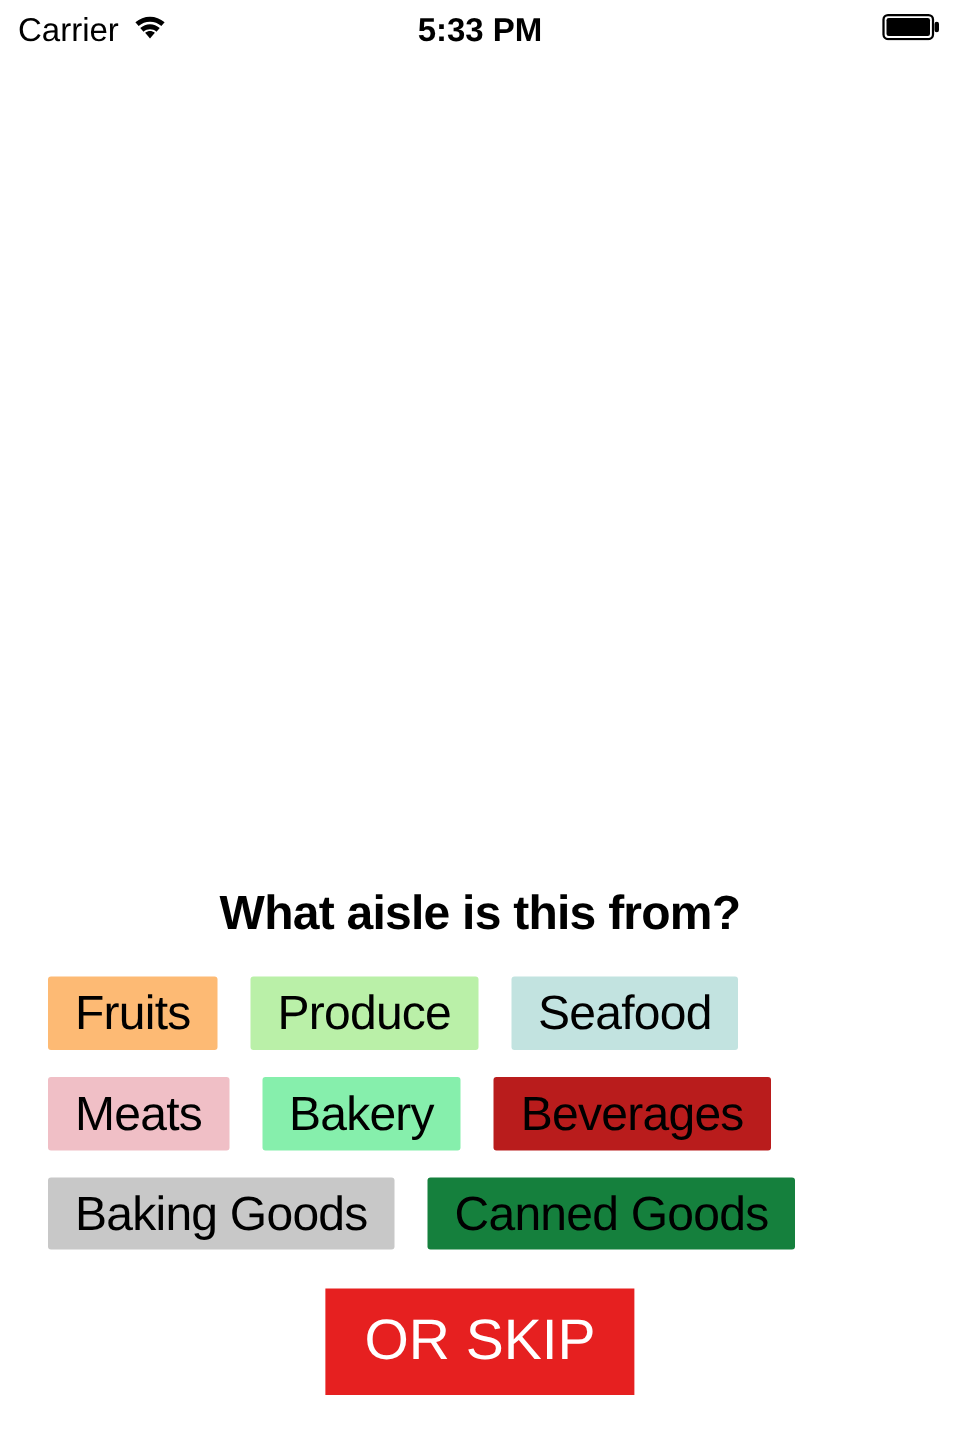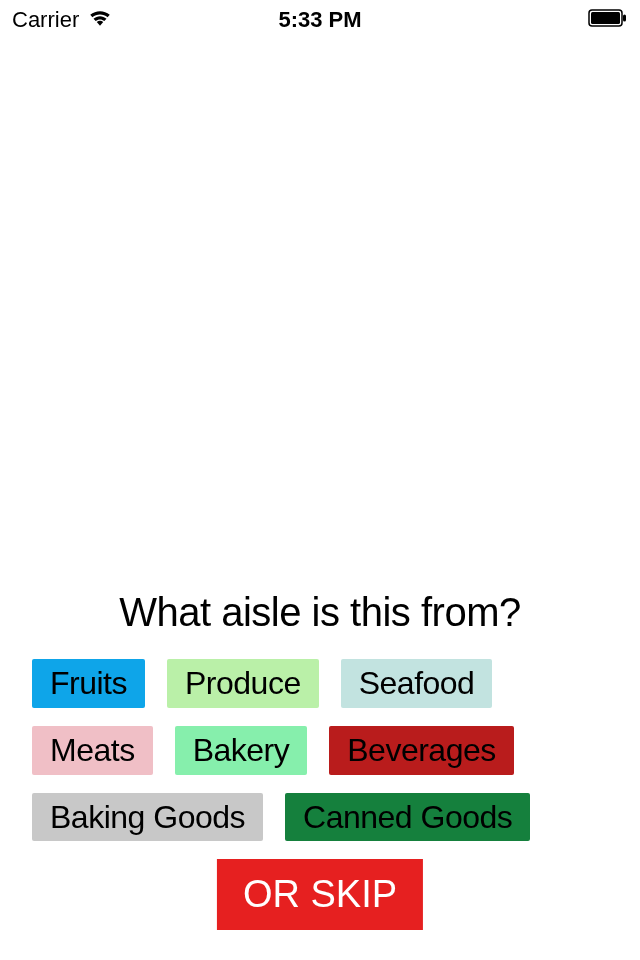--- a/index.html
+++ b/index.html
@@ -50,22 +50,22 @@
     }
     .content {
       position: absolute;
       top: 590px;
       left: 0;
       right: 0;
       padding: 0 32px;
     }
     .question {
       text-align: center;
-      font-size: 40px;
-      font-weight: 400;
+      font-size: 32px;
+      font-weight: 700;
       color: #000;
       margin-bottom: 24px;
       letter-spacing: -0.5px;
     }
     .tags {
       display: flex;
       flex-wrap: wrap;
       gap: 18px 22px;
       justify-content: flex-start;
     }
@@ -116,21 +116,21 @@
         <rect x="3" y="3" width="29" height="12" rx="1.5" ry="1.5" fill="#000"></rect>
         <rect x="35" y="5.5" width="3" height="7" rx="1.5" ry="1.5" fill="#000"></rect>
       </svg>
     </span>
   </div>
 </div>
 
 <div class="content">
   <div class="question">What aisle is this from?</div>
   <div class="tags">
-      <span class="tag" style="background-color: #0ea5e9;">Fruits</span>
+      <span class="tag" style="background-color: #fdba74;">Fruits</span>
       <span class="tag" style="background-color: rgb(186, 240, 168);">Produce</span>
       <span class="tag" style="background-color: rgb(194, 227, 224);">Seafood</span>
       <span class="tag" style="background-color: rgb(240, 191, 198);">Meats</span>
       <span class="tag" style="background-color: #86efac;">Bakery</span>
       <span class="tag" style="background-color: #b91c1c;">Beverages</span>
       <span class="tag" style="background-color: rgb(200, 200, 200);">Baking Goods</span>
       <span class="tag" style="background-color: #15803d;">Canned Goods</span>
     </div>
 </div>
 

